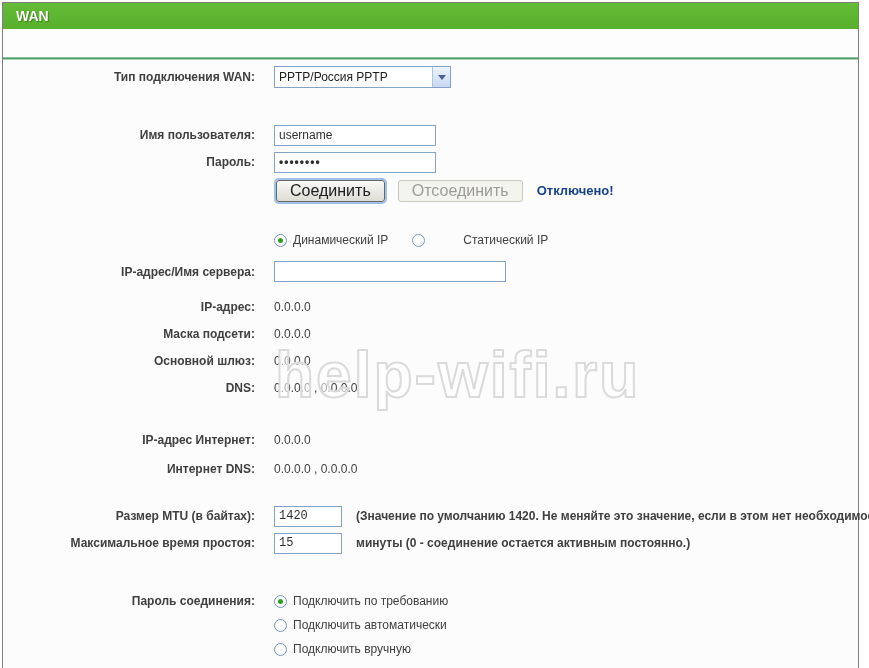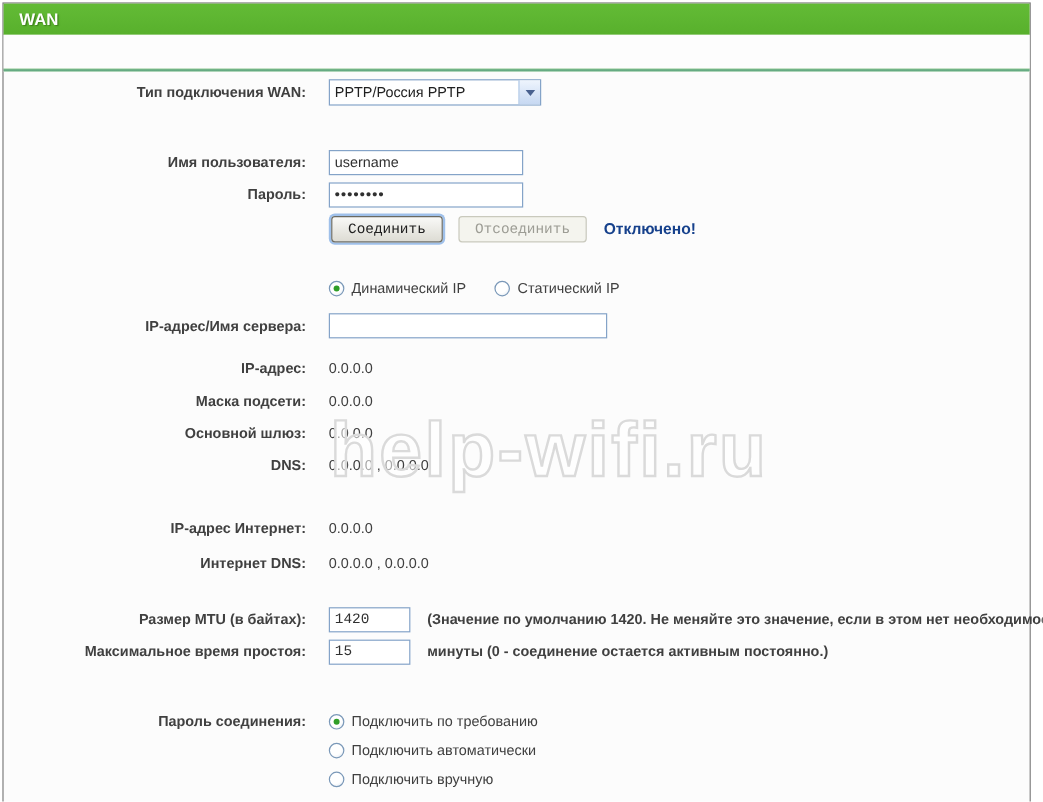--- a/index.html
+++ b/index.html
@@ -100,22 +100,22 @@
     display: flex; align-items: center; justify-content: center;
   }
   .select-arrow .tri {
     width: 0; height: 0;
     border-left: 4px solid transparent;
     border-right: 4px solid transparent;
     border-top: 5px solid #49618f;
   }
 
   .btn {
-    font-family: Liberation Mono, monospace;
-    font-size: 12px;
+    font-family: Liberation Sans, sans-serif;
+    font-size: 16px;
     height: 22px;
     padding: 0 13px;
     border-radius: 3px;
     cursor: pointer;
   }
   .btn-connect {
     color: #202020;
     background: linear-gradient(#f9f9f7, #dddcd4);
     border: 1px solid #6a6a62;
     box-shadow: 0 0 0 2px #9fc0ea;
@@ -147,21 +147,21 @@
     cursor: pointer;
   }
   .radio.checked::after {
     content: "";
     width: 5px; height: 5px;
     border-radius: 50%;
     background: #2f9e27;
   }
   .radio-label { margin-left: 6px; color: #404040; }
   .radio-item { display: flex; align-items: center; }
-  .radio-gap { margin-left: 24px; }
+  .radio-gap { margin-left: 24px; gap: 32px; }
   .radio-stack .radio-item + .radio-item { margin-top: 10px; }
 
   .value-text { color: #404040; }
   .note-text { margin-left: 14px; font-weight: bold; color: #404040; white-space: nowrap; }
 
   .watermark {
     position: absolute;
     left: 272px; top: 278px;
     font-size: 64px;
     font-weight: bold;

